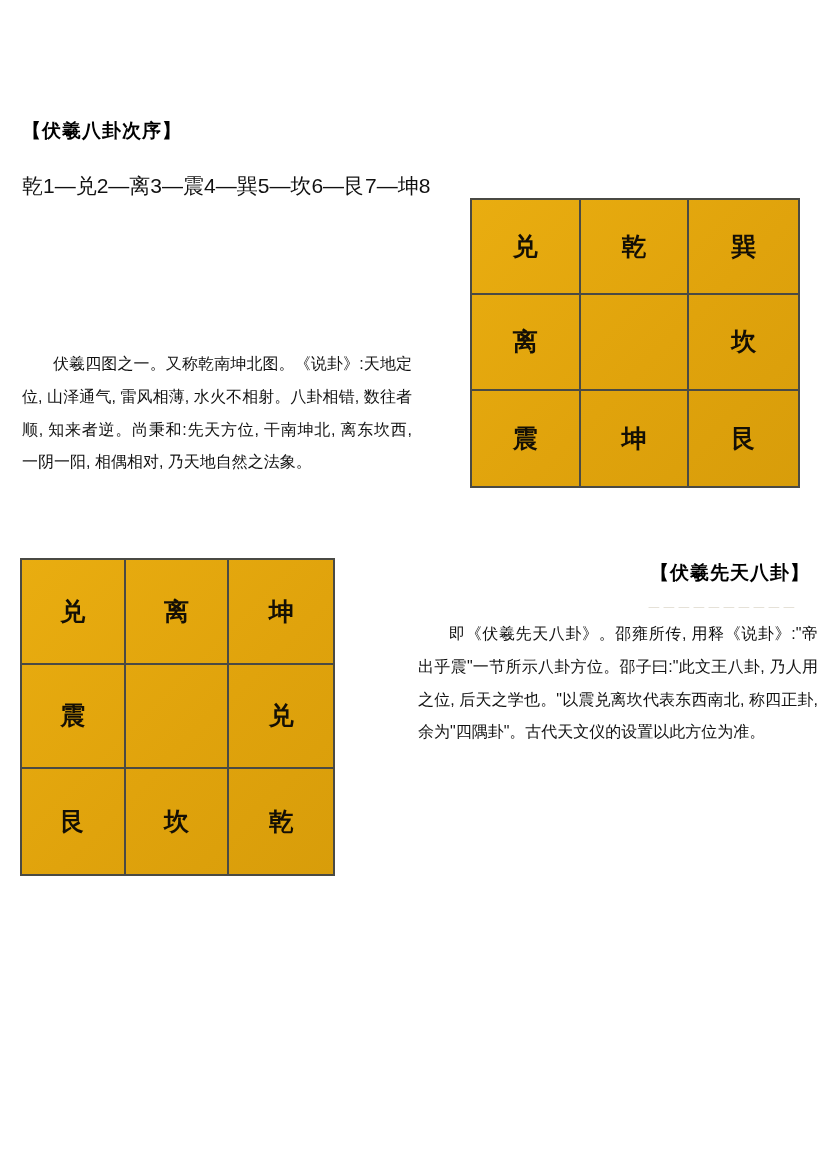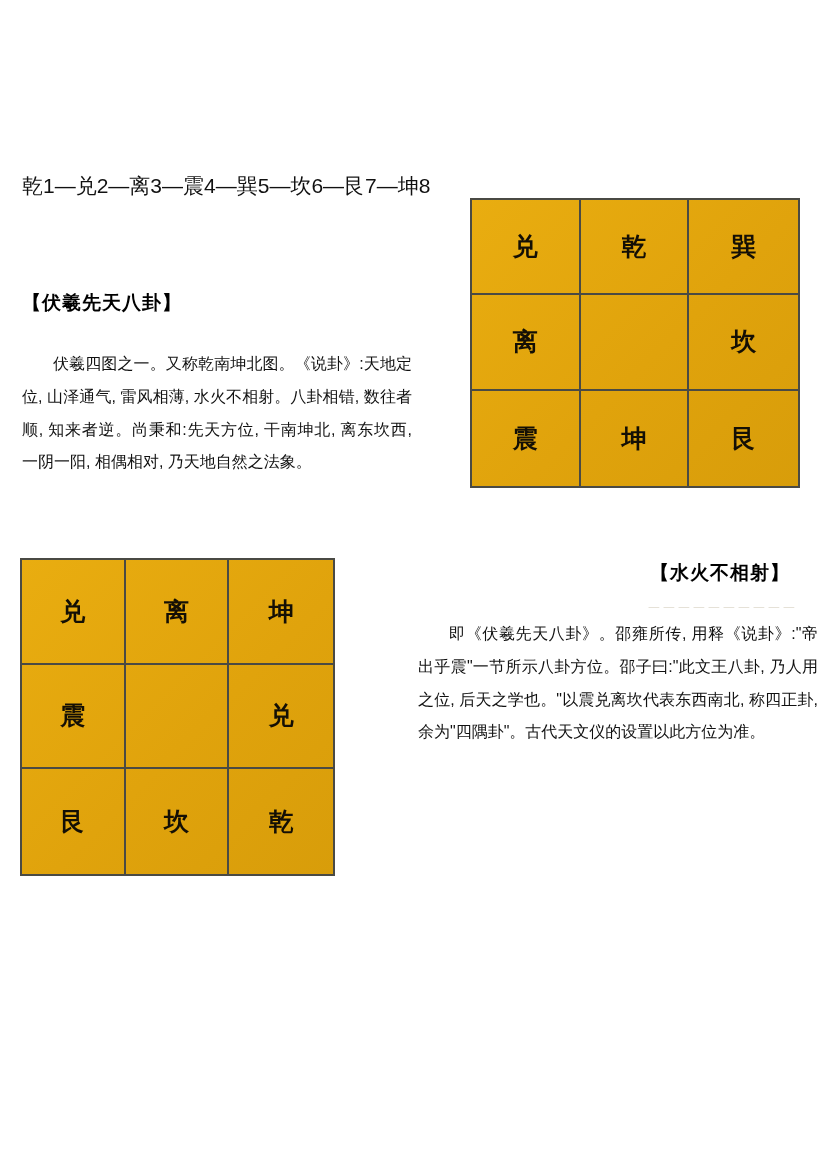--- a/index.html
+++ b/index.html
@@ -94,24 +94,24 @@
     white-space: nowrap;
     text-align: center;
   }
 </style>
 </head>
 <body>
 
 <div class="page">
 
 
+  <div class="section-head" style="top: 118px; left: 22px;">【伏羲八卦次序】</div>
 
   <div class="seq-line" style="top: 172px; left: 22px;">乾1—兑2—离3—震4—巽5—坎6—艮7—坤8</div>
 
-  <div class="section-head" style="top: 290px; left: 22px;">【伏羲先天八卦】</div>
 
   <div class="body-text" style="top: 348px; left: 22px; width: 390px; text-indent: 31px;">伏羲四图之一。又称乾南坤北图。《说卦》:天地定位, 山泽通气, 雷风相薄, 水火不相射。八卦相错, 数往者顺, 知来者逆。尚秉和:先天方位, 干南坤北, 离东坎西, 一阴一阳, 相偶相对, 乃天地自然之法象。</div>
 
   <div class="grid g1" style="top: 198px; left: 470px; width: 330px; height: 290px;">
     <div class="cell">兑</div>
     <div class="cell">乾</div>
     <div class="cell">巽</div>
     <div class="cell">离</div>
     <div class="cell empty"></div>
     <div class="cell">坎</div>
@@ -125,19 +125,19 @@
     <div class="cell">离</div>
     <div class="cell">坤</div>
     <div class="cell">震</div>
     <div class="cell empty"></div>
     <div class="cell">兑</div>
     <div class="cell">艮</div>
     <div class="cell">坎</div>
     <div class="cell">乾</div>
   </div>
 
-  <div class="section-head" style="top: 560px; left: 650px;">【水火不相射】</div>
+  <div class="section-head" style="top: 560px; left: 650px;">【伏羲先天八卦】</div>
 
   <div class="faint-line" style="top: 600px; left: 648px;">一一一一一一一一一一</div>
 
   <div class="body-text" style="top: 618px; left: 418px; width: 400px; text-indent: 31px;">即《伏羲先天八卦》。邵雍所传, 用释《说卦》:"帝出乎震"一节所示八卦方位。邵子曰:"此文王八卦, 乃人用之位, 后天之学也。"以震兑离坎代表东西南北, 称四正卦, 余为"四隅卦"。古代天文仪的设置以此方位为准。</div>
 
 </div>
 
 </body></html>

